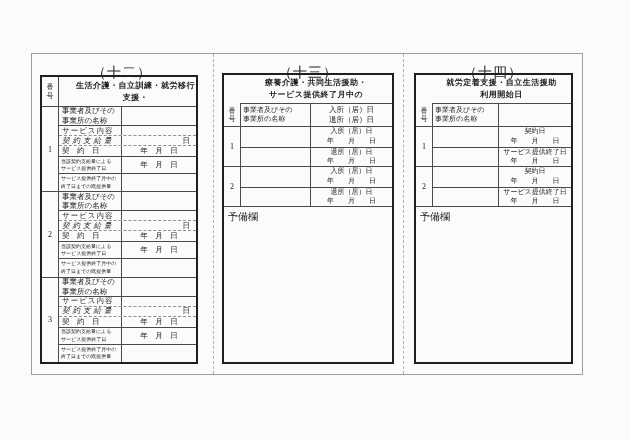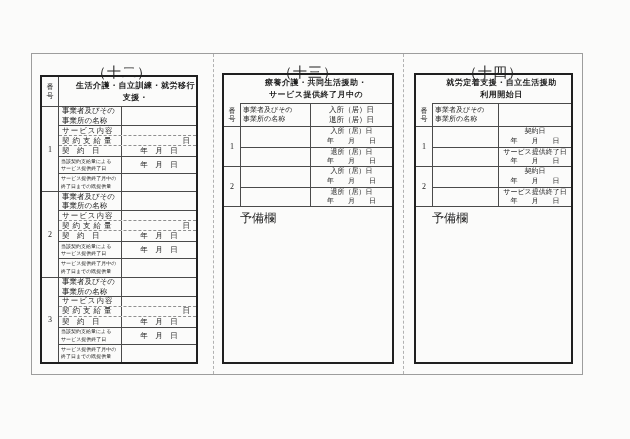--- a/index.html
+++ b/index.html
@@ -41,21 +41,21 @@
   .hrow .ttl { flex:1; }
   .block { flex:1; display:flex; border-bottom:1px solid #4a4a4a; }
   .tbl12 .block:last-child { border-bottom:none; }
   .brows { flex:1; display:flex; flex-direction:column; min-width:0; }
   .r { display:flex; flex:none; border-bottom:1px solid #4a4a4a; min-height:0; }
   .r.dashed { border-bottom:1px dashed #8f8f8f;gap:44px; }
   .r.last { border-bottom:none; flex:1; }
   .lab { width:63px; flex:none; border-right:1px solid #4a4a4a;
     display:flex; flex-direction:column; justify-content:center;
     padding-left:3px; font-size:7.5px; line-height:1.3; }
-  .lab .sp2 { letter-spacing:3px; }
+  .lab .sp2 { letter-spacing:3px;font-style:italic; }
   .lab .sp1 { letter-spacing:1px; }
   .lab.sm { font-size:5px; line-height:1.5; padding-left:2px; }
   .val { flex:1; display:flex; align-items:center; font-size:7.5px; }
   .val.center { justify-content:center; }
   .val.right { justify-content:flex-end; padding-right:6px; }
   .r-name { height:19px; } .r-svc { height:10px; } .r-amt { height:10px; }
   .r-con { height:11px; } .r-end { height:17px; }
 
   
   .ttl2 { height:29px; flex:none; border-bottom:1px solid #4a4a4a; }
@@ -66,21 +66,21 @@
   .tbl13 .namecol { width:70px; }
   .tbl14 .namecol { width:66px; }
   .datecol { flex:1; display:flex; flex-direction:column; justify-content:center;
     text-align:center; font-size:7.5px; line-height:1.4; }
   .block2 { height:40px; flex:none; display:flex; border-bottom:1px solid #4a4a4a; }
   .subrows { flex:1; display:flex; flex-direction:column; }
   .subrow { flex:1; display:flex; border-bottom:1px solid #4a4a4a; }
   .subrow:last-child { border-bottom:none; }
   .datecell { flex:1; display:flex; flex-direction:column; justify-content:center;
     text-align:center; font-size:7px; line-height:1.4; }
-  .reserve { flex:1; font-size:12px; padding:3px 16px; }
+  .reserve { flex:1; font-size:10px; padding:3px 4px; }
 </style>
 </head>
 <body>
 
 <div class="page-border"></div>
 <div class="fold fold1"></div>
 <div class="fold fold2"></div>
 
 <div class="ptitle pt12">（十二）</div>
 <div class="ptitle pt13">（十三）</div>

